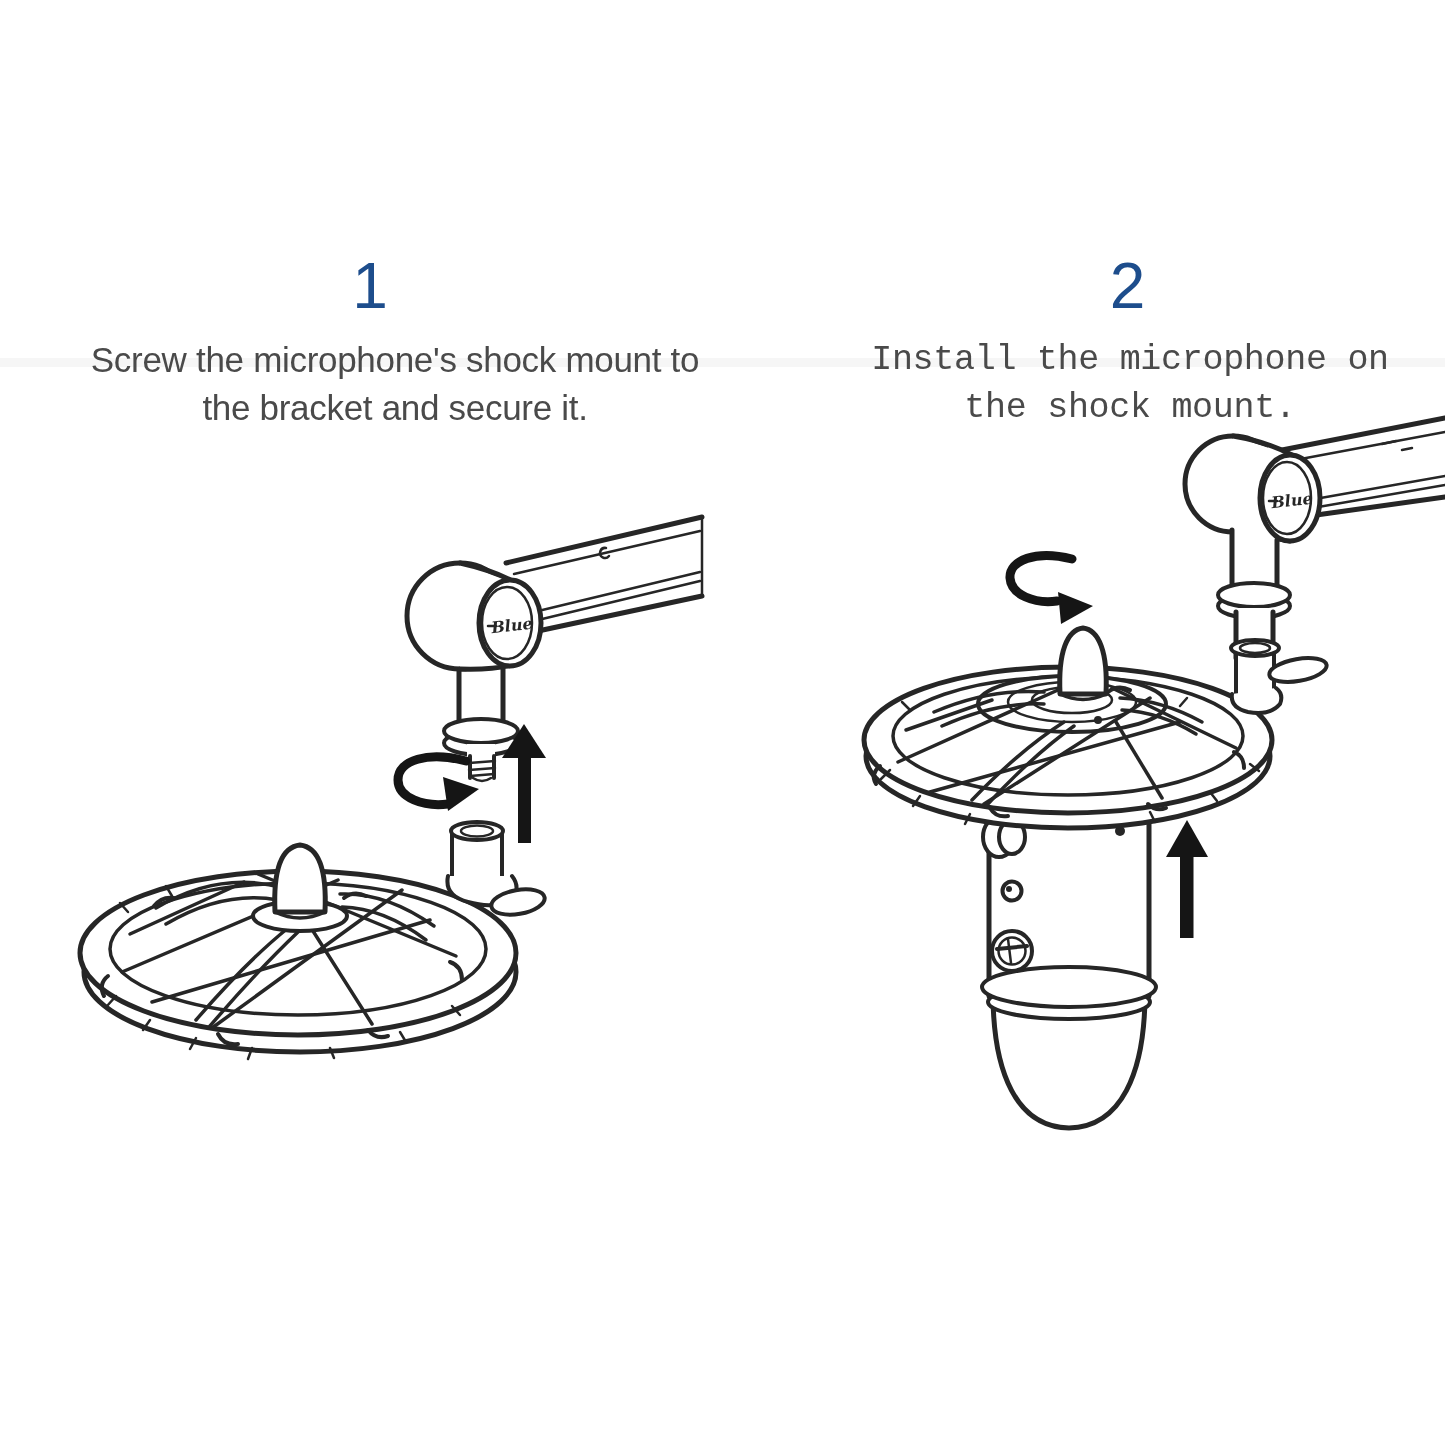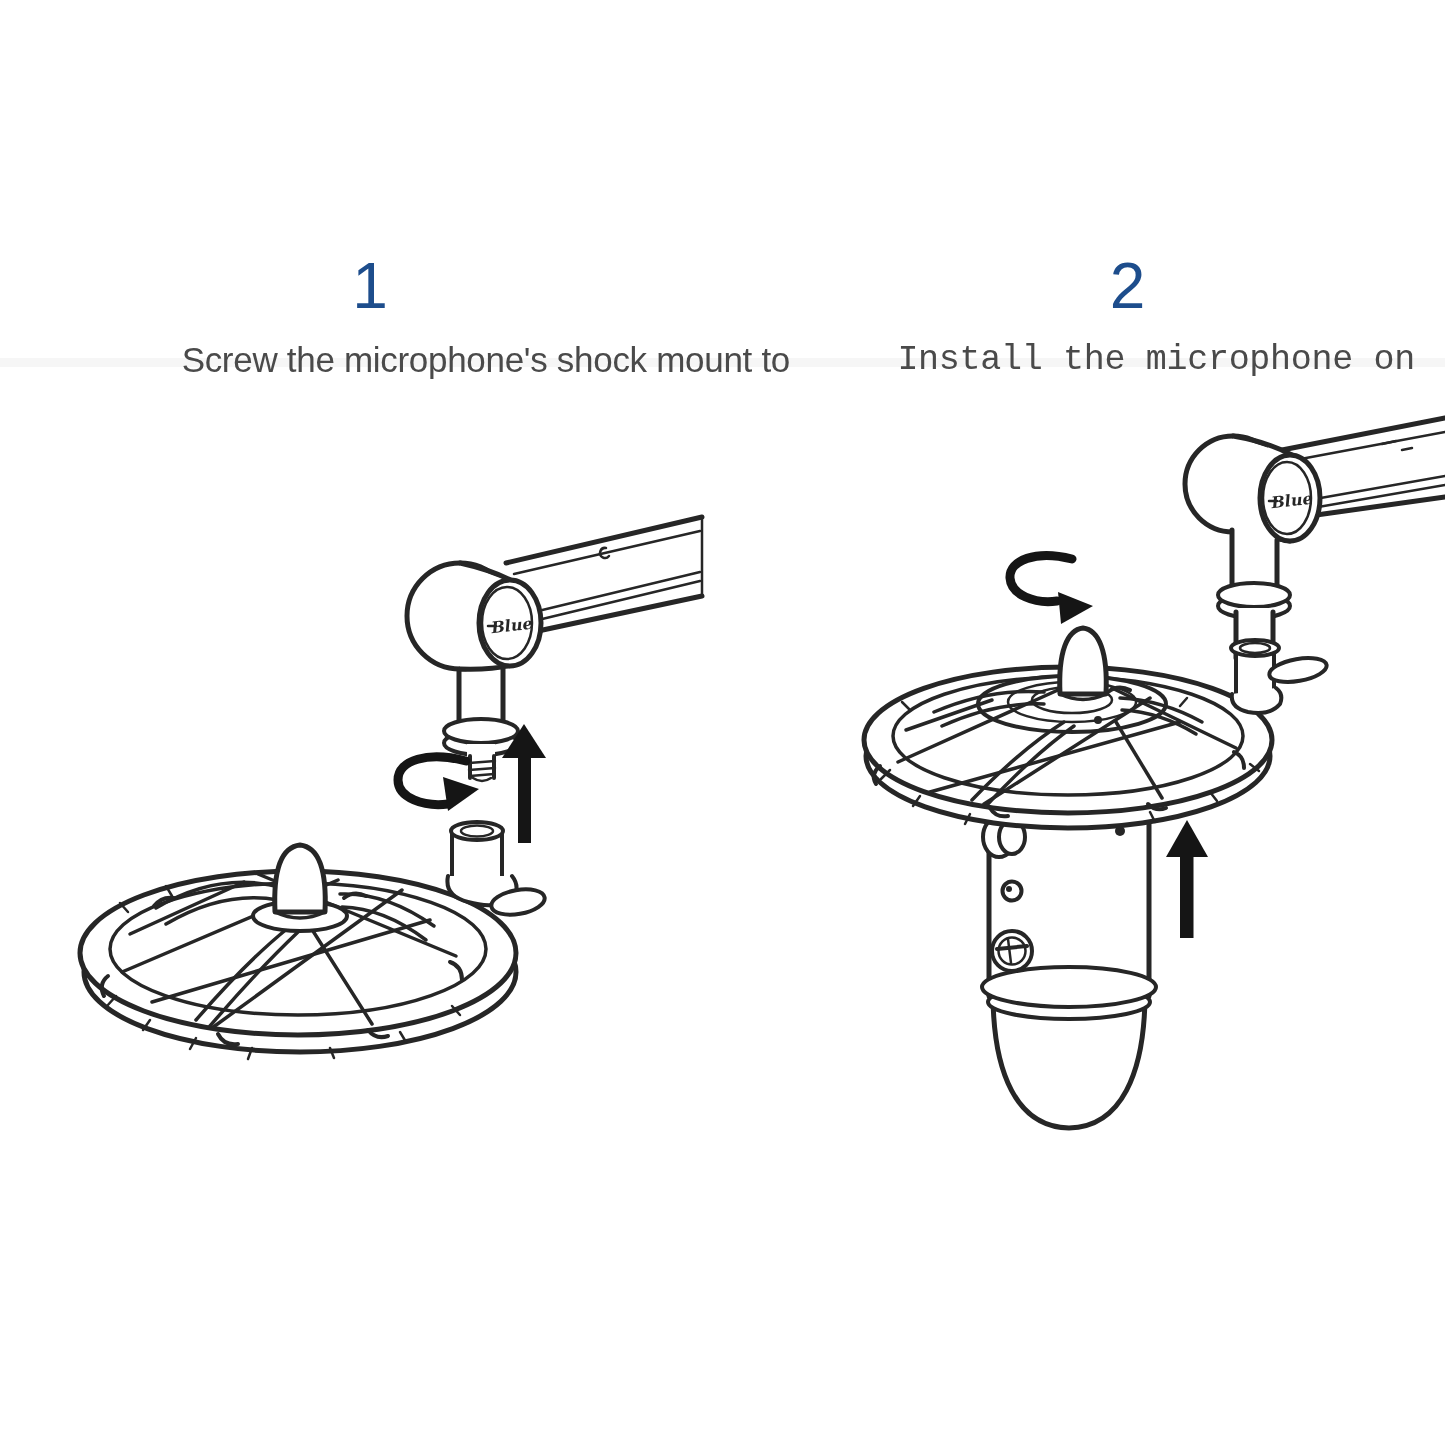--- a/index.html
+++ b/index.html
@@ -3,21 +3,21 @@
 <meta charset="utf-8">
 <style>
   html,body{margin:0;padding:0;background:#fff;}
   .canvas{position:relative;width:1445px;height:1445px;background:#ffffff;overflow:hidden;
           font-family:"Liberation Sans", sans-serif;}
   .bg-rule{position:absolute;left:0;top:358px;width:1445px;height:9px;background:#f6f6f6;z-index:0;}
   .step-number{position:absolute;top:254px;text-align:center;font-size:64px;line-height:64px;
                font-weight:400;color:#1d4d8c;z-index:2;}
   .step-number.n1{left:0;width:740px;}
   .step-number.n2{left:845px;width:565px;}
-  .step-caption{position:absolute;top:336px;text-align:right;font-size:35px;line-height:48px;
+  .step-caption{position:absolute;top:336px;text-align:center;font-size:35px;line-height:48px;
                 color:#4a4a4a;letter-spacing:-0.3px;z-index:2;}
   .step-caption.c1{left:0;width:790px;}
   .step-caption.c2{left:845px;width:570px;font-family:Liberation Mono, monospace;}
   .step-caption span{display:block;}
   svg.illus{position:absolute;z-index:1;}
   svg .ln{fill:none;stroke:#262626;stroke-width:5;stroke-linecap:round;stroke-linejoin:round;}
   svg .ln4{fill:none;stroke:#262626;stroke-width:4;stroke-linecap:round;stroke-linejoin:round;}
   svg .ln3{fill:none;stroke:#262626;stroke-width:3.5;stroke-linecap:round;stroke-linejoin:round;}
   svg .ln2{fill:none;stroke:#262626;stroke-width:2.5;stroke-linecap:round;stroke-linejoin:round;}
   svg .wh{fill:#ffffff;}
@@ -29,25 +29,27 @@
 </head>
 <body>
 
 <div class="canvas">
 
   <div class="bg-rule"></div>
 
   <div class="step-number n1">1</div>
   <div class="step-caption c1">
     <span>Screw the microphone's shock mount to</span>
+    <span>the bracket and secure it.</span>
   </div>
 
   <div class="step-number n2">2</div>
   <div class="step-caption c2">
     <span>Install the microphone on</span>
+    <span>the shock mount.</span>
   </div>
 
   <svg class="illus" style="left:0;top:400px;" width="760" height="720" viewBox="0 0 760 720">
 
     <g>
       <ellipse cx="300" cy="572" rx="216" ry="80" class="wh ln"></ellipse>
       <ellipse cx="298" cy="553" rx="218" ry="82" class="wh ln"></ellipse>
       <ellipse cx="298" cy="549" rx="188" ry="66" class="ln3"></ellipse>
       <g class="ln2">
         <path d="M 116 596 l -9 10"></path>

